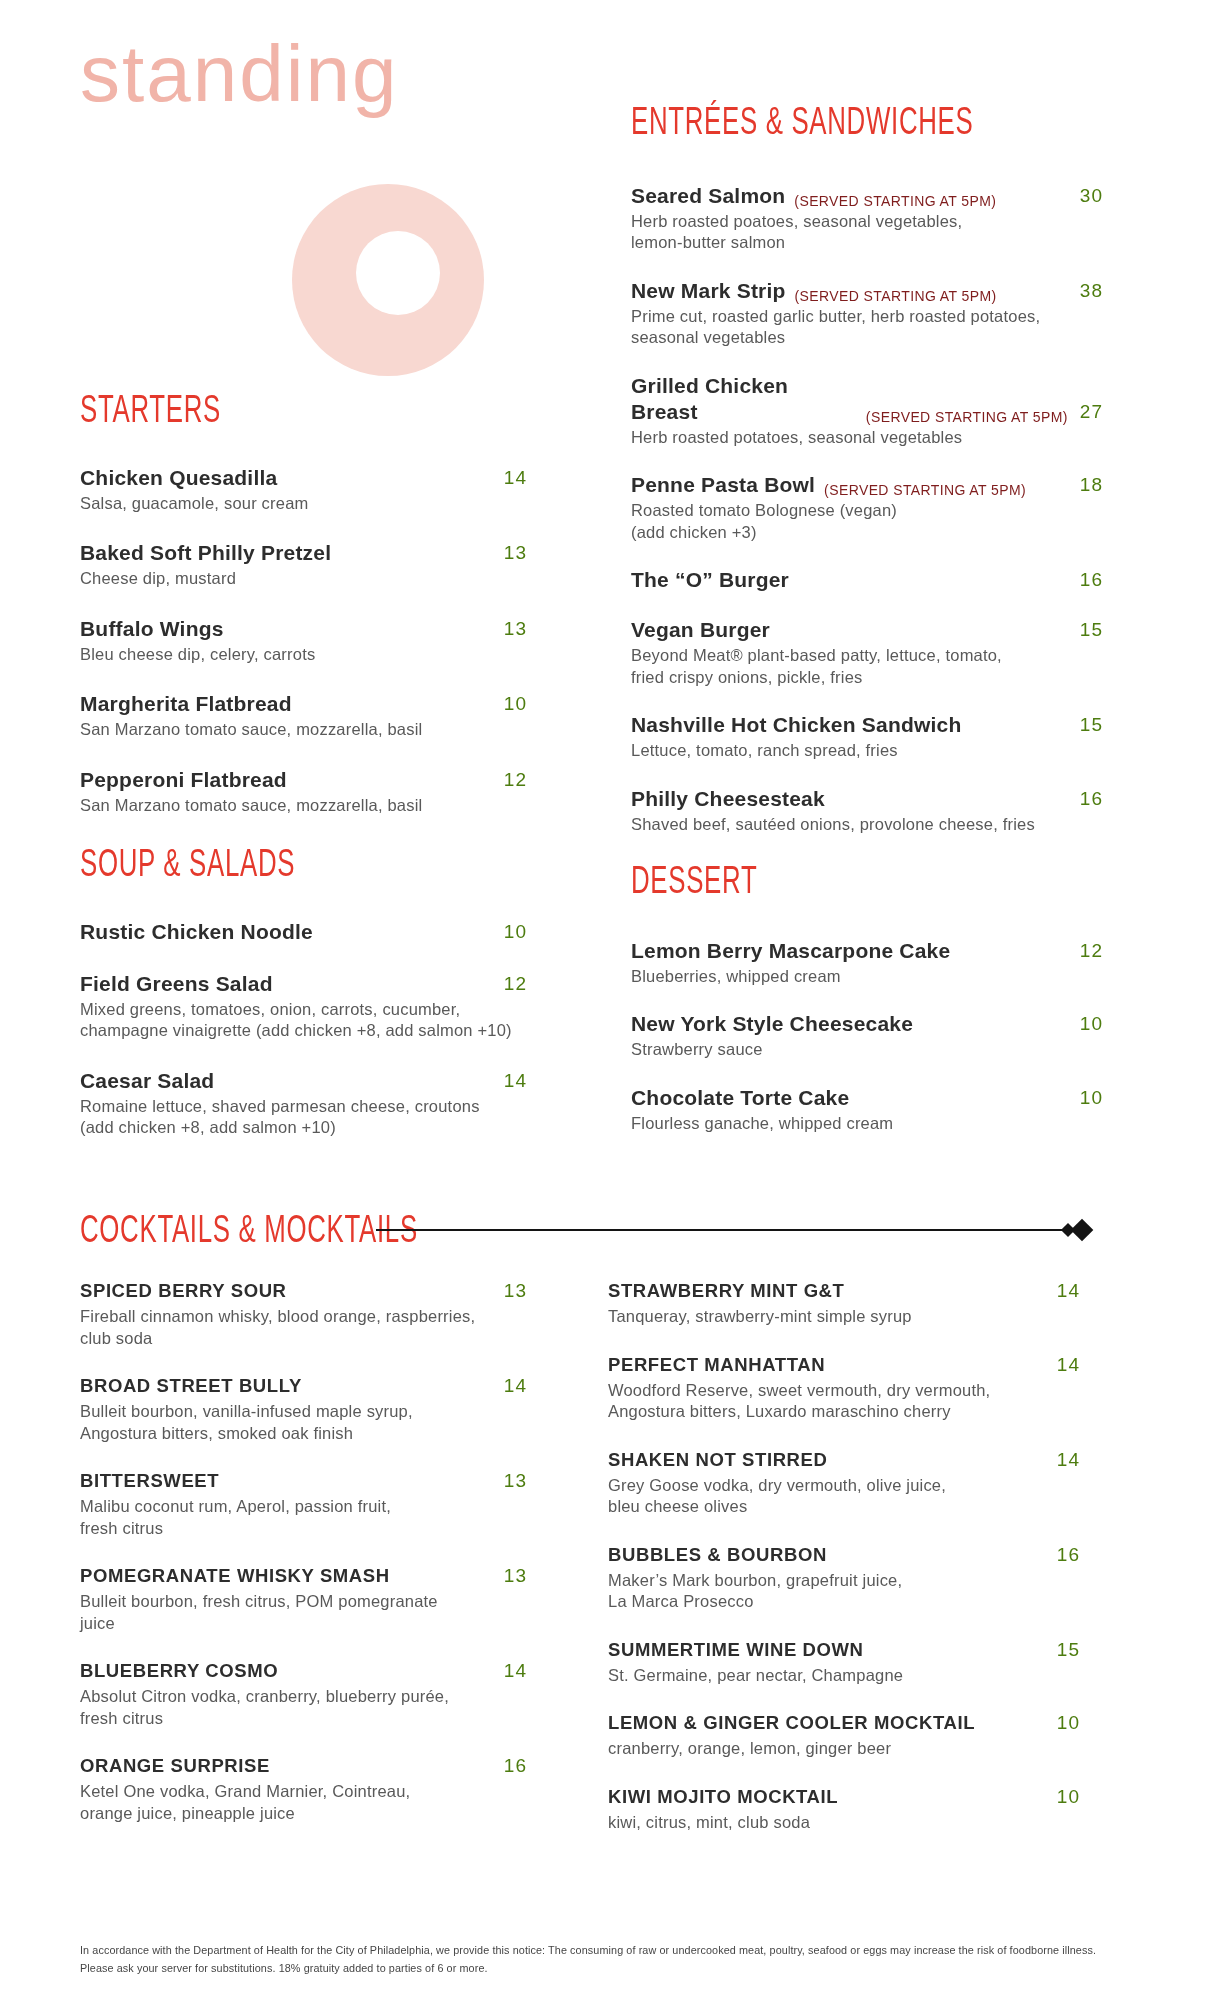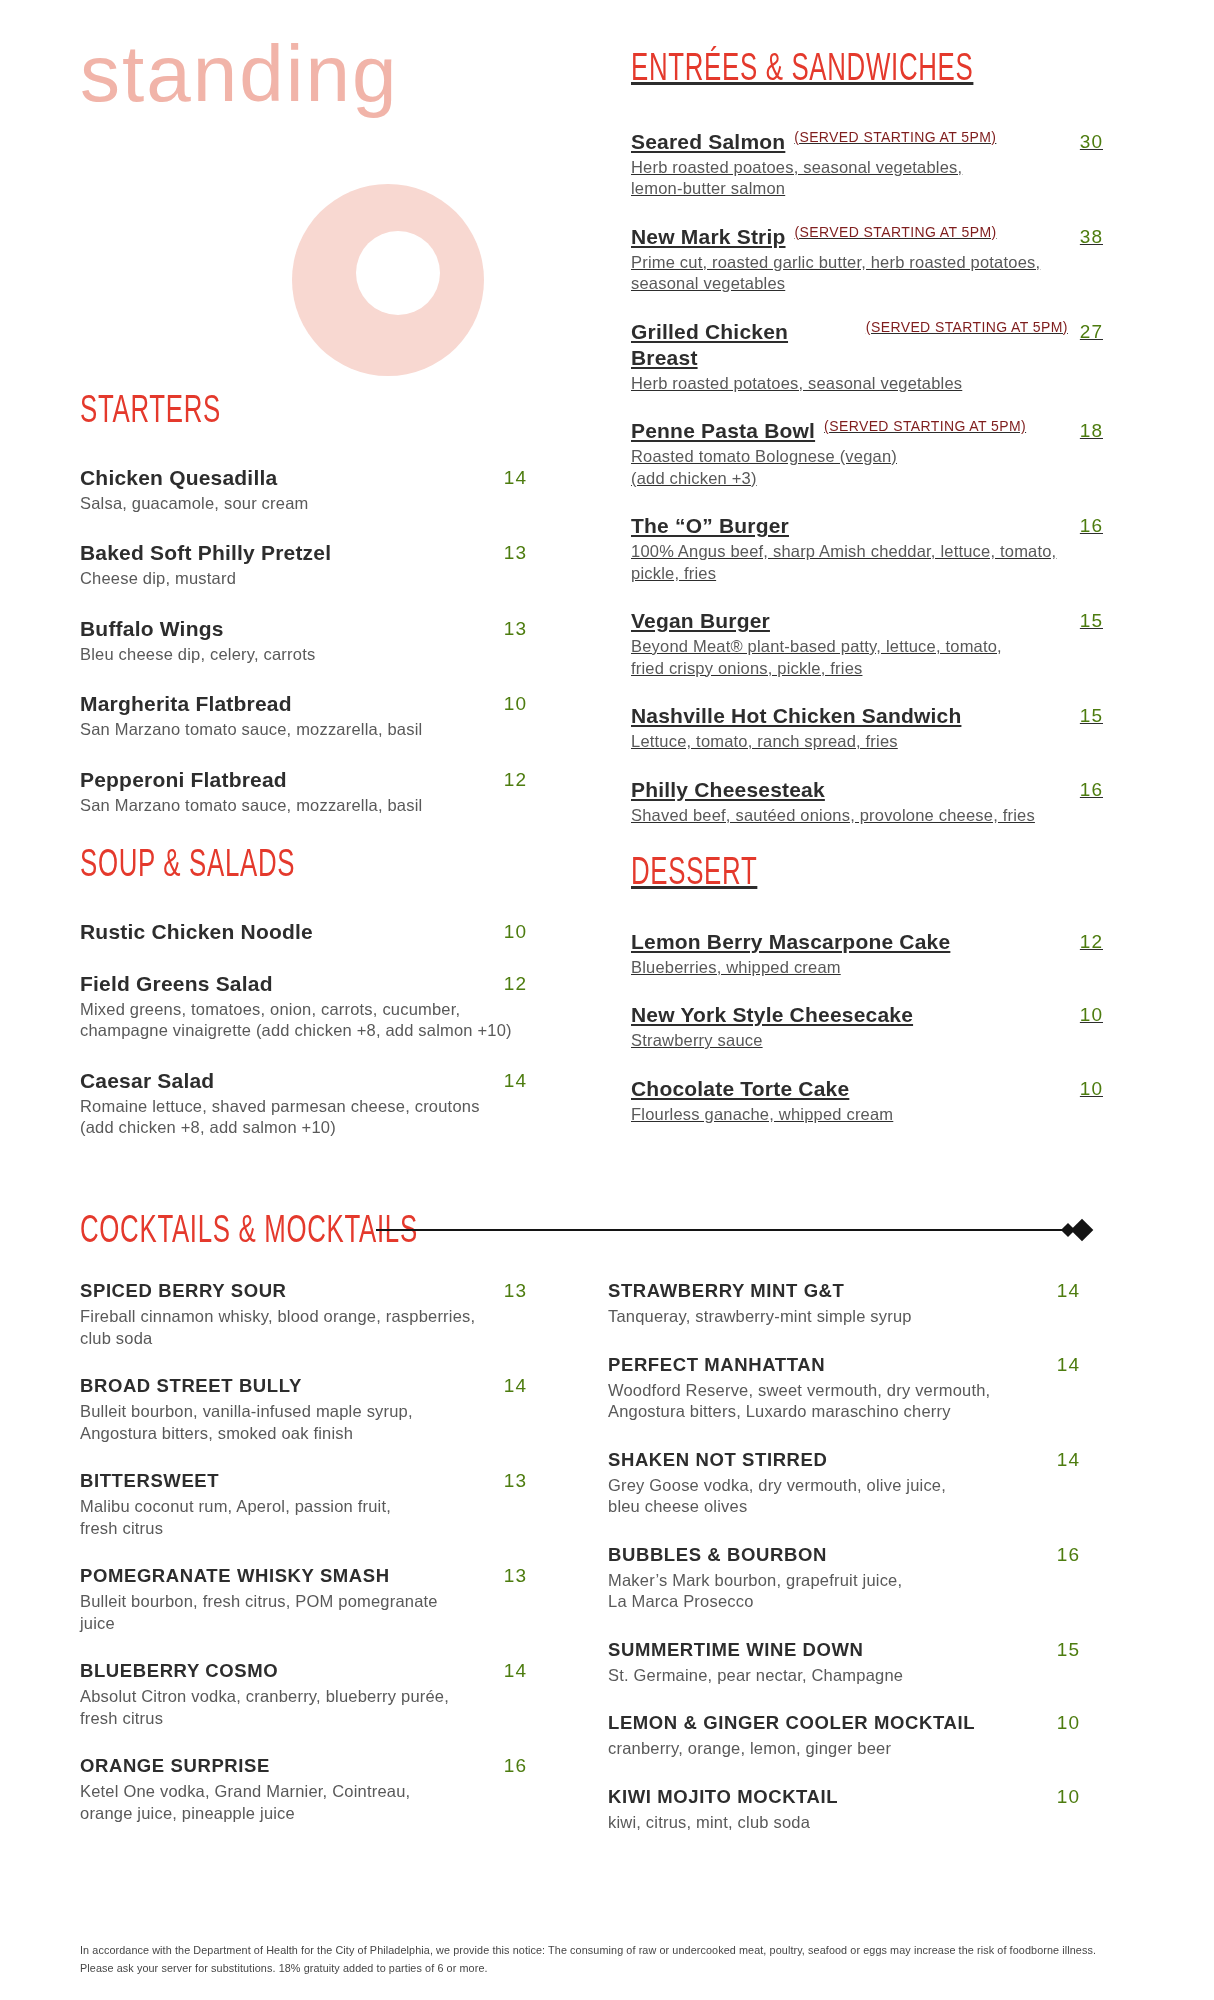--- a/index.html
+++ b/index.html
@@ -32,25 +32,25 @@
   
   .sec{
     color:var(--red);font-weight:400;font-size:38px;line-height:1.12;
     letter-spacing:1px;transform:scaleX(.68);transform-origin:left top;
     margin:0;white-space:nowrap;
   }
   .h-starters{margin-top:48px;margin-bottom:34px;}
   .h-soup{margin-top:14px;margin-bottom:34px;}
   .h-dessert{margin-top:18px;margin-bottom:36px;}
   .h-entrees{margin-bottom:40px;}
-  .col-right{padding-top:46px;text-decoration:underline;}
+  .col-right{padding-top:100px;}
   
   .it{margin-bottom:24px;}
   .columns .col-left .it{margin-bottom:26px;}
-  .ih{display:flex;align-items:flex-start;}
+  .ih{display:flex;align-items:flex-end;}
   .nm{font-weight:700;font-size:21px;line-height:26px;letter-spacing:.2px;color:var(--ink);}
   .nt{font-size:14px;letter-spacing:.4px;color:#7f1d1d;margin-left:9px;white-space:nowrap;}
   .nt:empty{display:none;}
   .pr{margin-left:auto;font-size:19px;line-height:26px;color:#4d7c0f;letter-spacing:1px;padding-left:12px;}
   .ds{font-size:16.5px;line-height:21.5px;color:var(--gray);letter-spacing:.2px;
       white-space:pre-line;margin-top:2px;}
   .ds:empty{display:none;}
   
   .cocktails{position:absolute;left:80px;top:1208px;width:1010px;}
   .cock-head{position:relative;margin-bottom:26px;height:44px;}
@@ -182,22 +182,20 @@
         <span class="pr">18</span>
       </div>
       <div class="ds">Roasted tomato Bolognese (vegan)
 (add chicken +3)</div>
     </div>
     <div class="it">
       <div class="ih">
         <span class="nm">The “O” Burger</span>
         <span class="pr">16</span>
       </div>
-      <div class="ds">100% Angus beef, sharp Amish cheddar, lettuce, tomato,
-pickle, fries</div>
     </div>
     <div class="it">
       <div class="ih">
         <span class="nm">Vegan Burger</span>
         <span class="pr">15</span>
       </div>
       <div class="ds">Beyond Meat® plant-based patty, lettuce, tomato,
 fried crispy onions, pickle, fries</div>
     </div>
     <div class="it">

